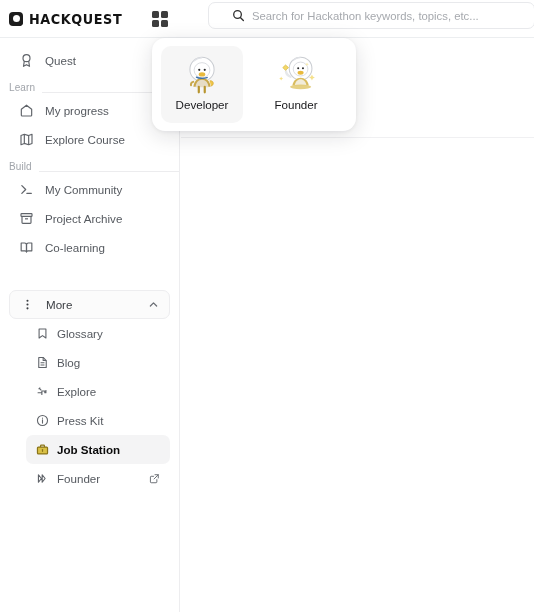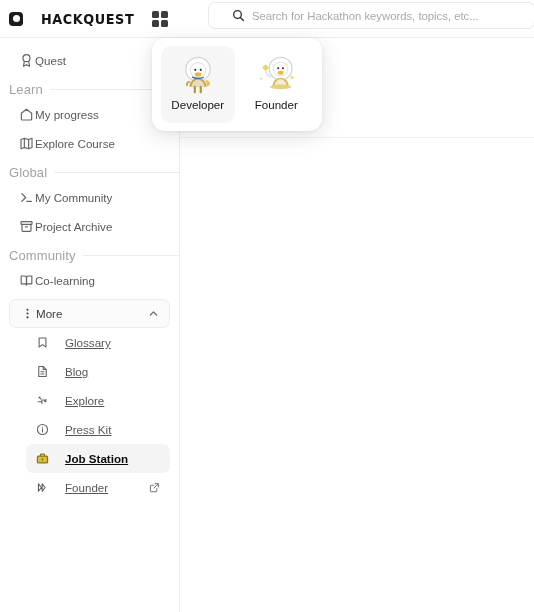--- a/index.html
+++ b/index.html
@@ -15,21 +15,21 @@
   
   .header {
     position: absolute; top: 0; left: 0;
     width: 534px; height: 38px;
     background: #fff;
     border-bottom: 1px solid #eceef0;
     display: flex; align-items: center;
     z-index: 5;
   }
   .logo-wrap {
-    display: flex; align-items: center; gap: 18px;
+    display: flex; align-items: center; gap: 6px;
     margin-left: 9px; width: 130px;
   }
   .logo-mark {
     width: 14px; height: 14px; border-radius: 4px;
     background: #1c1c1c; position: relative; flex: none;
   }
   .logo-mark::after {
     content: ""; position: absolute;
     left: 3.5px; top: 3px; width: 7px; height: 7px;
     border-radius: 50%; background: #fff;
@@ -70,58 +70,58 @@
   .search-input::placeholder { color: #a6a9ae; }
 
   
   .sidebar {
     position: absolute; left: 0; top: 38px;
     width: 180px; height: 574px;
     background: #fff; border-right: 1px solid #ededef;
     padding-top: 0px; overflow: hidden;
   }
   .nav-row {
-    display: flex; align-items: center; gap: 1px;
+    display: flex; align-items: center; gap: 11px;
     height: 29px; margin: 0 9px; padding: 0 10px;
     border-radius: 7px; cursor: pointer;
     font-size: 11.6px; color: #55595f;
   }
   .nav-row .ico { width: 15px; height: 15px; flex: none; display: block; }
   .nav-row .ico svg { display: block; }
-  .nav-row.sub { margin-left: 26px; margin-right: 9px; padding: 0 10px; gap: 16px; text-decoration: underline; }
+  .nav-row.sub { margin-left: 26px; margin-right: 9px; padding: 0 10px; gap: 8px; }
   .nav-row.sub .ico { width: 13px; height: 13px; }
   .nav-row.active {
     background: #f4f4f5; color: #0c0c0c; font-weight: 700;
   }
   .nav-row.boxed {
     background: #fbfbfb; border: 1px solid #ededef;
     justify-content: flex-start; color: #3a3d42;
   }
   .ext { margin-left: auto; width: 11px; height: 11px; }
 
   .sec-label {
-    display: flex; align-items: center; gap: 7px;
+    display: flex; align-items: flex-end; gap: 7px;
     margin: 7px 0 3px 9px; padding-right: 0;
-    font-size: 13px; color: #a0a4aa; letter-spacing: .1px;
+    font-size: 10px; color: #a0a4aa; letter-spacing: .1px;
   }
   .sec-label .rule { flex: 1; height: 1px; background: #ececee; }
 
   .chev { margin-left: auto; width: 11px; height: 11px; }
 
   
   .main { position: absolute; left: 181px; top: 38px; width: 353px; height: 574px; background: #fff; }
   .main-rule { position: absolute; left: 0; top: 99px; width: 353px; height: 1px; background: #f0f0f2; }
 
   
   .panel {
     position: absolute; left: 152px; top: 38px;
-    width: 170px; height: 93px;
+    width: 204px; height: 93px;
     background: #fff; border-radius: 13px;
     box-shadow: 0 5px 22px rgba(22,24,28,.13), 0 1px 4px rgba(22,24,28,.06);
-    display: flex; align-items: center; padding: 8px 9px; gap: 5px;
+    display: flex; align-items: center; padding: 8px 9px; gap: 12px;
     z-index: 10;
   }
   .role-card {
     width: 82px; height: 77px; border-radius: 10px;
     display: flex; flex-direction: column; align-items: center;
     justify-content: flex-start; padding-top: 6px; cursor: pointer;
   }
   .role-card.selected { background: #f6f6f6; }
   .role-art { width: 52px; height: 44px; }
   .role-label { font-size: 11.6px; color: #18181b; margin-top: 2px; }
@@ -180,21 +180,21 @@
     <div class="nav-row">
       <span class="ico">
         <svg width="15" height="15" viewBox="0 0 18 18" fill="none" stroke="#60646a" stroke-width="1.4" stroke-linejoin="round">
           <path d="M2.4 4.3 6.4 2.7v11L2.4 15.3zM6.4 2.7l5.2 1.6v11L6.4 13.7zM11.6 4.3l4-1.6v11l-4 1.6z"></path>
         </svg>
       </span>
       <span>Explore Course</span>
     </div>
 
     <div class="sec-label">
-      <span>Global</span>
+      <span>Build</span>
       <span class="rule"></span>
     </div>
     <div class="nav-row">
       <span class="ico">
         <svg width="15" height="15" viewBox="0 0 18 18" fill="none" stroke="#60646a" stroke-width="1.5" stroke-linecap="round" stroke-linejoin="round">
           <path d="M3.4 4.4 8 9l-4.6 4.6"></path>
             <path d="M9.4 13.6h5.4"></path>
         </svg>
       </span>
       <span>My Community</span>
@@ -203,35 +203,31 @@
       <span class="ico">
         <svg width="15" height="15" viewBox="0 0 18 18" fill="none" stroke="#60646a" stroke-width="1.4" stroke-linejoin="round">
           <rect x="2.4" y="3.2" width="13.2" height="3.2" rx=".8"></rect>
           <path d="M3.6 6.4v7.4a1 1 0 0 0 1 1h8.8a1 1 0 0 0 1-1V6.4"></path>
           <path d="M7.2 9.4h3.6"></path>
         </svg>
       </span>
       <span>Project Archive</span>
     </div>
 
-    <div class="sec-label">
-      <span>Community</span>
-      <span class="rule"></span>
-    </div>
     <div class="nav-row">
       <span class="ico">
         <svg width="15" height="15" viewBox="0 0 18 18" fill="none" stroke="#60646a" stroke-width="1.4" stroke-linejoin="round">
           <path d="M2.6 3.6h4.2A2.2 2.2 0 0 1 9 5.8v8.6a1.7 1.7 0 0 0-1.7-1.4H2.6z"></path>
           <path d="M15.4 3.6h-4.2A2.2 2.2 0 0 0 9 5.8v8.6a1.7 1.7 0 0 1 1.7-1.4h4.7z"></path>
         </svg>
       </span>
       <span>Co-learning</span>
     </div>
 
-    <div class="nav-row boxed" style="margin-top:4px">
+    <div class="nav-row boxed" style="margin-top:28px">
       <span class="ico">
         <svg width="15" height="15" viewBox="0 0 18 18" fill="#3a3d42">
           <circle cx="9" cy="4.4" r="1.25"></circle>
           <circle cx="9" cy="9" r="1.25"></circle>
           <circle cx="9" cy="13.6" r="1.25"></circle>
         </svg>
       </span>
       <span>More</span>
       <svg class="chev" viewBox="0 0 12 12" fill="none" stroke="#6b6f75" stroke-width="1.4" stroke-linecap="round" stroke-linejoin="round">
         <path d="M2.6 7.6 6 4.2l3.4 3.4"></path>

